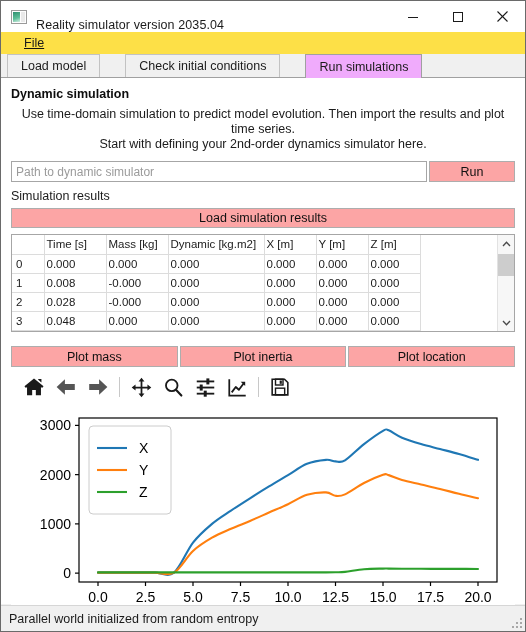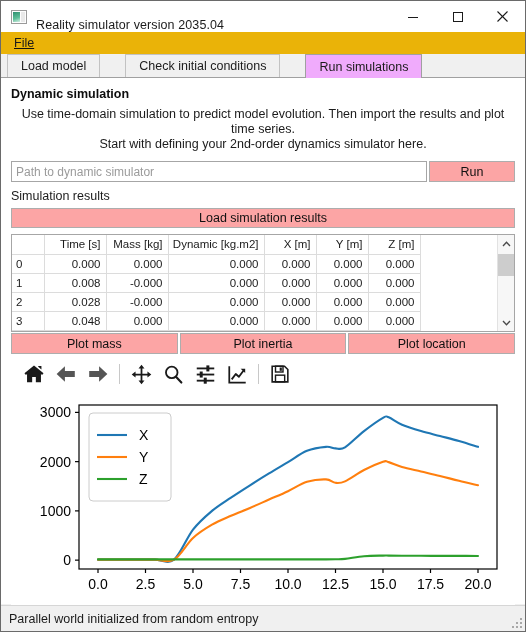--- a/index.html
+++ b/index.html
@@ -73,24 +73,24 @@
     display: flex;
     align-items: center;
     justify-content: center;
     background: #ffffff;
   }
   .win-btn svg { display: block; }
 
   
   .menubar {
     height: 22px;
-    background: #eab308;
-    display: flex;
-    align-items: center;
-    padding-left: 9px;
+    background: #fde047;
+    display: flex;
+    align-items: center;
+    padding-left: 19px;
     text-decoration: underline;
   }
   .menu-item {
     font-size: 12.5px;
     padding: 2px 4px;
     color: #1b1b1b;
   }
 
   
   .tabstrip {
@@ -210,21 +210,21 @@
   }
   table.grid {
     border-collapse: collapse;
     font-size: 11.5px;
     table-layout: fixed;
     width: 100%;
   }
   table.grid th, table.grid td {
     border-right: 1px solid #dcdcdc;
     border-bottom: 1px solid #dcdcdc;
-    text-align: right;
+    text-align: left;
     padding: 1px 5px 1px 2px;
     height: 19px;
     box-sizing: border-box;
     font-weight: normal;
     color: #1b1b1b;
     white-space: nowrap;
     overflow: hidden;
   }
   table.grid th { border-bottom: 1px solid #dcdcdc; }
   table.grid td.idx, table.grid th.idx {
@@ -268,21 +268,21 @@
     left: 0;
     width: 17px;
     height: 22px;
     background: #cdcdcd;
   }
 
   
   .plot-btns {
     display: flex;
     gap: 2px;
-    margin-top: 1px;
+    margin-top: 14px;
   }
   .plot-btns .btn { flex: 1; }
 
   
   .mpl-toolbar {
     display: flex;
     align-items: center;
     height: 34px;
     margin-top: 3px;
     padding-left: 8px;

